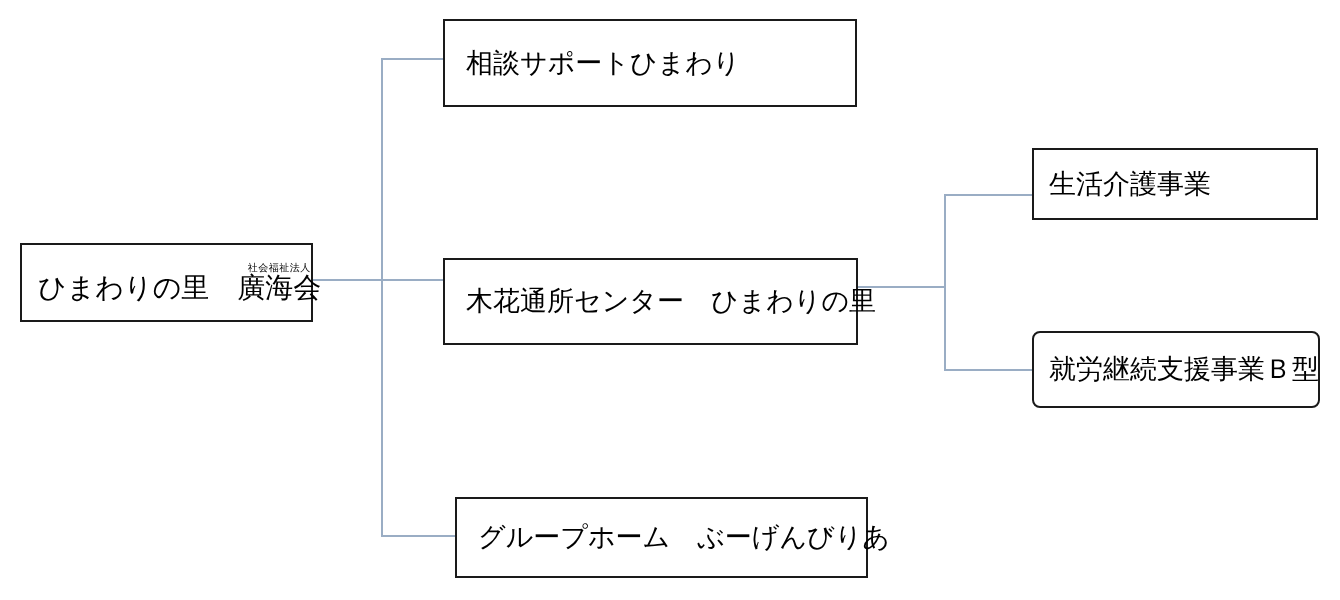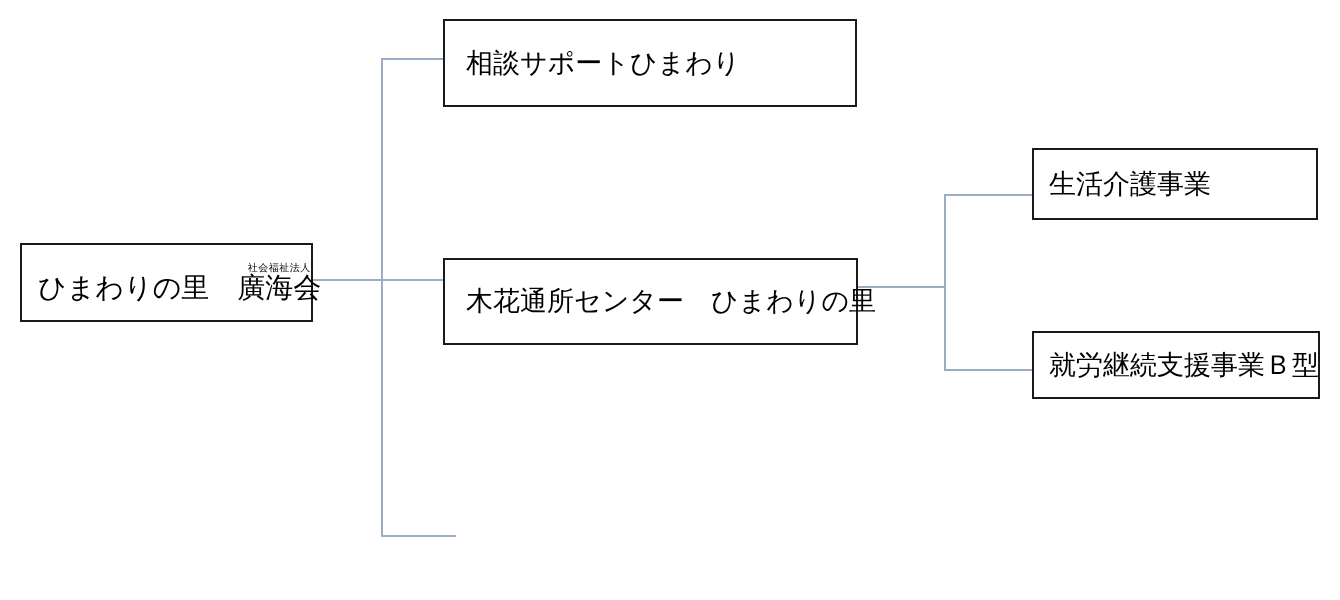--- a/index.html
+++ b/index.html
@@ -84,21 +84,21 @@
     left: 455px; top: 497px; width: 413px; height: 81px;
   }
   #node-grouphome .node-label { font-size: 27px; padding-left: 21px; }
 
   #node-seikatsu {
     left: 1032px; top: 148px; width: 286px; height: 72px;
   }
   #node-seikatsu .node-label { font-size: 27px; padding-left: 15px; }
 
   #node-shuurou {
-    left: 1032px; top: 331px; width: 288px; height: 68px;
+    left: 1032px; top: 331px; width: 288px; height: 77px; border-radius: 8px;
   }
   #node-shuurou .node-label { font-size: 27px; padding-left: 15px; }
 
   
   .conn {
     position: absolute;
     background: #9aadc4;
     z-index: 1;
   }
   .conn-h { height: 2px; }
@@ -140,20 +140,23 @@
   </div>
 
   <div class="node-box" id="node-soudan">
     <span class="node-label">相談サポートひまわり</span>
   </div>
 
   <div class="node-box" id="node-kinohana">
     <span class="node-label">木花通所センター　ひまわりの里</span>
   </div>
 
+  <div class="node-box" id="node-grouphome">
+    <span class="node-label">グループホーム　ぶーげんびりあ</span>
+  </div>
 
   <div class="node-box" id="node-seikatsu">
     <span class="node-label">生活介護事業</span>
   </div>
 
   <div class="node-box" id="node-shuurou">
     <span class="node-label">就労継続支援事業Ｂ型</span>
   </div>
 
 </div>

